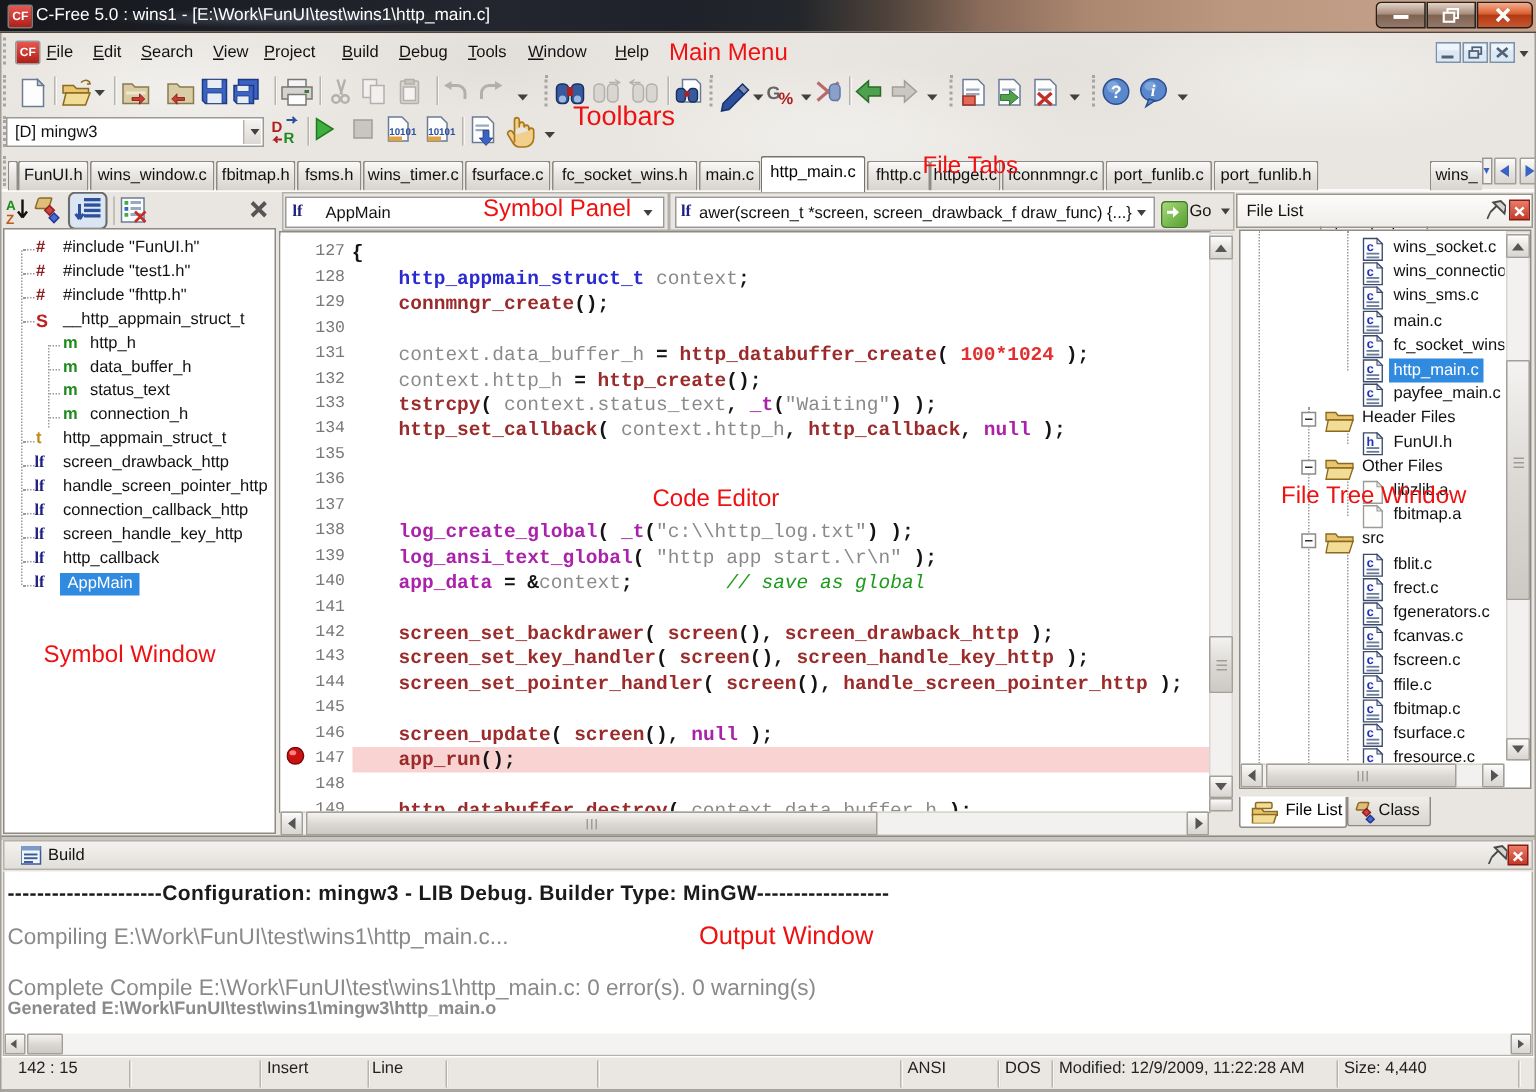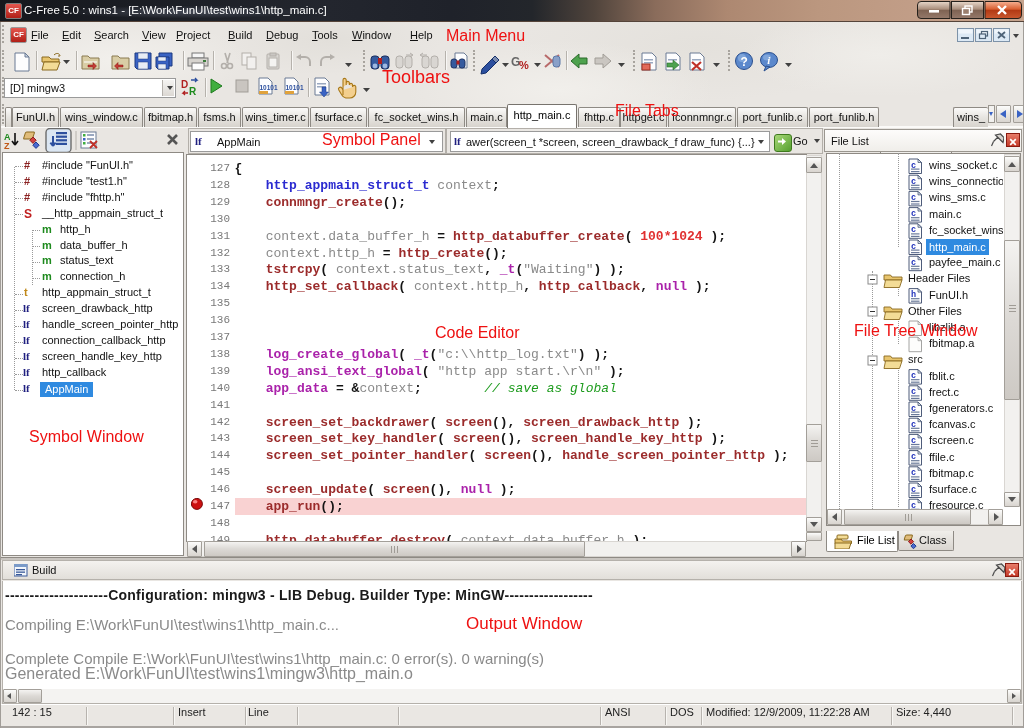--- a/index.html
+++ b/index.html
@@ -656,21 +656,21 @@
       <path d="M2.5 8.5 l-2 4.5" stroke="#4a4a4a" stroke-width="1.2"></path>
     </svg>
  <div class="abs" style="left:1002px;top:2px;width:14px;height:14px;background:linear-gradient(#e87d6a,#c43a28);border:1px solid #8a1a10;box-sizing:border-box;"><svg width="12" height="12">
         <path d="M3.2 3.2 l5.6 5.6 m0 -5.6 l-5.6 5.6" stroke="#fff" stroke-width="1.7"></path>
       </svg></div>
 </div>
 <div class="abs" style="left:2px;top:581px;width:1020px;height:123px;background:#fff;border:1px solid #b5b1ab;border-top:none;box-sizing:border-box;"></div>
 <div class="abs" style="left:5px;top:587px;width:1010px;font-size:14px;font-weight:bold;color:#1a1a1a;letter-spacing:0.25px;white-space:nowrap;overflow:hidden;">---------------------Configuration: mingw3 - LIB Debug. Builder Type: MinGW------------------</div>
 <div class="abs" style="left:5px;top:616px;font-size:15px;color:#8a8a8a;white-space:nowrap;">Compiling E:\Work\FunUI\test\wins1\http_main.c...</div>
 <div class="abs" style="left:5px;top:650px;font-size:15px;color:#8a8a8a;white-space:nowrap;">Complete Compile E:\Work\FunUI\test\wins1\http_main.c: 0 error(s). 0 warning(s)</div>
-<div class="abs" style="left:5px;top:665px;font-size:16px;color:#8a8a8a;white-space:nowrap;">Generated E:\Work\FunUI\test\wins1\mingw3\http_main.o</div>
+<div class="abs" style="left:5px;top:665px;font-size:12px;color:#8a8a8a;white-space:nowrap;font-weight:bold;">Generated E:\Work\FunUI\test\wins1\mingw3\http_main.o</div>
 <div class="ann" style="left:466px;top:614px;font-size:17px;">Output Window</div>
 
 <div class="sbtrack" style="left:3px;top:689px;width:1018px;height:14px;border:none;background:#f4f3f1;"></div>
 <div class="sbbtn" style="left:3px;top:689px;width:14px;height:14px;"></div>
 <div class="tri" style="left:7px;top:693px;border-top:3.5px solid transparent;border-bottom:3.5px solid transparent;border-right:4.5px solid #555;"></div>
 <div class="sbthumb" style="left:18px;top:689px;width:24px;height:14px;"></div>
 <div class="sbbtn" style="left:1007px;top:689px;width:14px;height:14px;"></div>
 <div class="tri" style="left:1012px;top:693px;border-top:3.5px solid transparent;border-bottom:3.5px solid transparent;border-left:4.5px solid #555;"></div>
 
 <div class="abs" style="left:0;top:704px;width:1024px;height:24px;background:#eae7e3;border-top:1px solid #fff;"></div>

